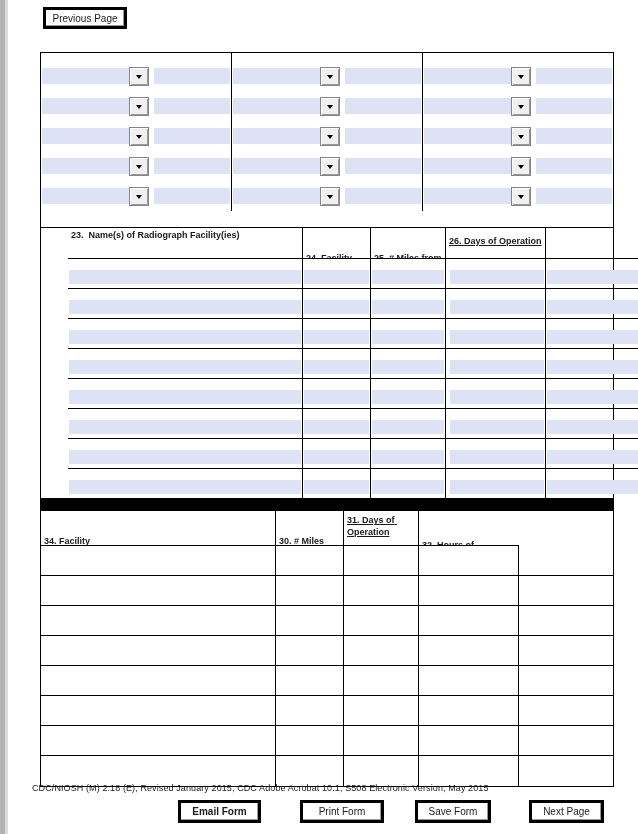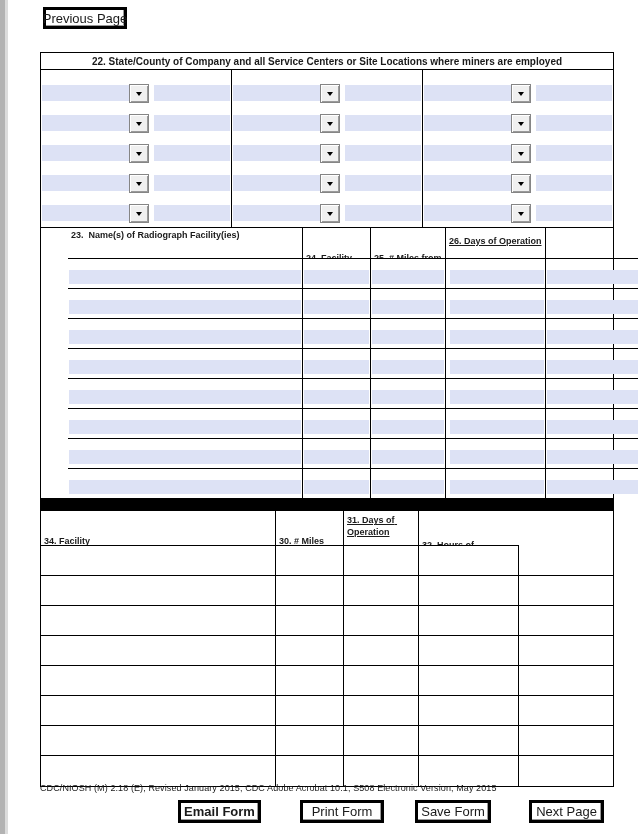--- a/index.html
+++ b/index.html
@@ -13,21 +13,21 @@
 
   
   .edge-strip  { position:absolute; left:0; top:0; width:5px;  height:834px; background:var(--left-strip-gray,#b3b3b3); }
   .edge-strip2 { position:absolute; left:5px; top:0; width:3px; height:834px; background:#dcdcdc; }
 
   
   .pdfbtn {
     position:absolute; background:#ffffff; border:3px solid #000;
     box-shadow: inset -1px -1px 0 #9a9a9a;
     display:flex; align-items:center; justify-content:center;
-    font-size:13px; color:#1a1a1a; cursor:pointer; white-space:nowrap;
+    font-size:10px; color:#1a1a1a; cursor:pointer; white-space:nowrap;
   }
   .btn-prev  { left:43px;  top:7px;   width:84px; height:22px; }
   .btn-email { left:178px; top:800px; width:83px; height:23px;font-weight:bold; }
   .btn-print { left:300px; top:800px; width:84px; height:23px; }
   .btn-save  { left:415px; top:800px; width:76px; height:23px; }
   .btn-next  { left:529px; top:800px; width:75px; height:23px; }
 
   
   .s22 {
     position:absolute; left:40px; top:52px; width:574px; height:177px;
@@ -73,34 +73,33 @@
   .tbody { display:grid; grid-template-columns:235px 68px 75px 100px 94px; grid-auto-rows:30px; }
   .bc { border-right:1px solid #000; border-bottom:1px solid #000; overflow:visible; }
   .bc.lastcol { border-right:none; }
   .bc.lastrow { border-bottom:none; }
   .bluefield { margin:11px 1px 0 1px; height:14px; background:var(--field-blue,#dde2f5); font-size:9px; }
   .daysfield { margin-left:4px; }
 
   .divider-bar { position:absolute; left:40px; top:498px; width:574px; height:12px; background:var(--divider-black,#000); }
 
   .footer-text {
-    position:absolute; left:40px; top:783px; width:560px;
+    position:absolute; left:32px; top:783px; width:560px;
     font-size:9px; color:#1a1a1a; letter-spacing:0.1px;
   }
 </style>
 </head>
 <body>
 
 <div class="edge-strip"></div>
 <div class="edge-strip2"></div>
 
 <button class="pdfbtn btn-prev">Previous Page</button>
 
 <div class="s22">
-  <div class="s22title">22. State/County of Company and all Service Centers or Site Locations where miners are employed</div>
   <div class="s22body">
       <div class="s22col">
         <div class="s22row">
           <div class="combo">
             <div class="combofield"></div>
             <div class="combobtn">
               <div class="tri"></div>
             </div>
           </div>
           <div class="countyfield"></div>

